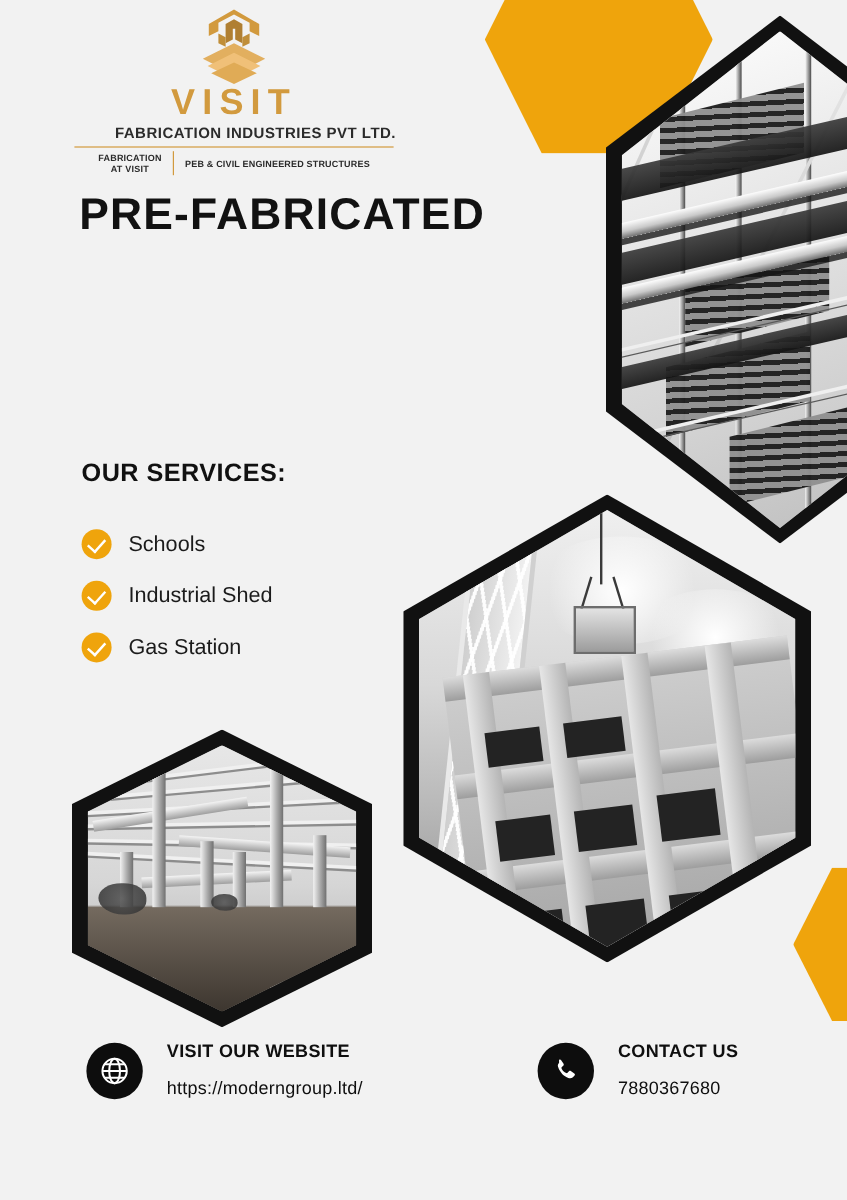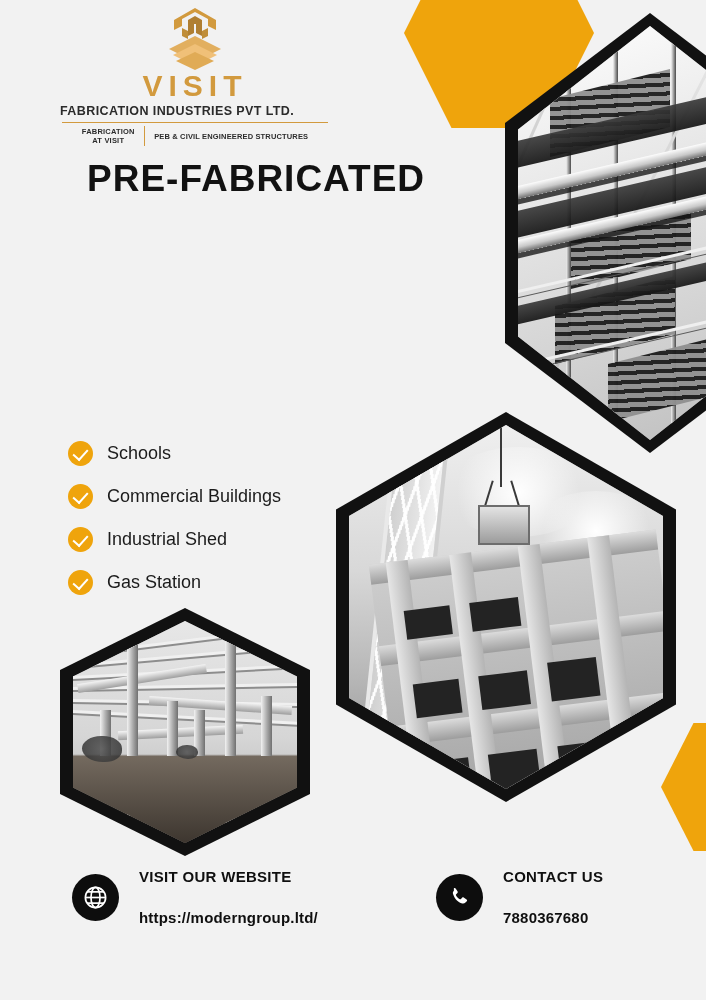--- a/index.html
+++ b/index.html
@@ -137,40 +137,40 @@
   }
 
   
   .logo-block { position:absolute; left:60px; top:6px; width:270px; }
   .logo-mark { width:74px; height:66px; margin:0 auto; display:block; }
   .logo-name {
     text-align:center; color:#d29a3e; font-weight:bold;
     font-size:30px; letter-spacing:6px; line-height:1.05; margin-top:-2px;
   }
   .logo-sub {
-    text-align:left; color:#2b2b2b; font-weight:bold;
+    text-align:right; color:#2b2b2b; font-weight:bold;
     font-size:12.5px; letter-spacing:.4px; margin-top:2px;
     white-space:nowrap;
   }
   .logo-rule { height:1.5px; background:#d29a3e; margin:4px 2px 3px 2px; }
   .logo-tagrow {
     display:flex; align-items:center; justify-content:center; gap:9px;
   }
   .logo-tag-left {
     text-align:center; color:#2b2b2b; font-weight:bold;
     font-size:7.5px; letter-spacing:.2px; line-height:1.25;
   }
   .logo-tag-div { width:1.5px; height:20px; background:#d29a3e; }
   .logo-tag-right {
     color:#2b2b2b; font-weight:bold; font-size:7.5px;
     letter-spacing:.15px; white-space:nowrap;
   }
 
   
-  .headline { position:absolute; left:66px; top:160px; width:420px;margin-left:21px; }
+  .headline { position:absolute; left:66px; top:160px; width:420px; }
   .h-line1 {
     font-size:37px; font-weight:bold; color:#121212;
     letter-spacing:1px; line-height:1.05;
   }
   .h-line2 {
     font-size:54px; font-weight:bold; color:#090909;
     letter-spacing:.5px; line-height:1.08; margin-top:6px;
   }
   .subhead {
     position:absolute; left:68px; top:296px; width:360px;
@@ -192,31 +192,31 @@
     content:""; position:absolute; left:8px; top:5px;
     width:7px; height:12px; border:solid #ffffff;
     border-width:0 2.6px 2.6px 0; transform:rotate(42deg);
   }
   .svc-label { font-size:18px; color:#1b1b1b; }
 
   
   .footer { position:absolute; left:0; right:0; top:868px; height:70px; }
   .f-group { position:absolute; display:flex; align-items:center; gap:20px; }
   .f-web { left:72px; top:0; }
-  .f-phone { left:436px; top:0; }
+  .f-phone { left:448px; top:0; }
   .f-icon {
     width:47px; height:47px; border-radius:50%; background:#0d0d0d;
     flex:0 0 47px; display:flex; align-items:center; justify-content:center;
   }
   .f-text-top {
     font-size:15px; font-weight:bold; color:#0f0f0f; letter-spacing:.3px;
   }
   .f-text-bot {
-    font-size:15px; font-weight:bold; color:#0f0f0f;
-    letter-spacing:.2px; margin-top:24px;
+    font-size:15px; font-weight:normal; color:#0f0f0f;
+    letter-spacing:.2px; margin-top:14px;
   }
 </style>
 </head>
 <body>
 
 <div class="poster">
 
   <div class="hex-orange hex-top"></div>
   <div class="hex-orange hex-bottom"></div>
 
@@ -329,28 +329,25 @@
       </div>
       <div class="logo-tag-div"></div>
       <div class="logo-tag-right">PEB &amp; CIVIL ENGINEERED STRUCTURES</div>
     </div>
   </div>
 
   <div class="headline">
     <div class="h-line1">PRE-FABRICATED</div>
   </div>
 
+  <div class="svc-title">OUR SERVICES:</div>
   <div class="svc-list">
     <div class="svc-item">
       <span class="svc-check"></span>
       <span class="svc-label">Schools</span>
-    </div>
-    <div class="svc-item">
-      <span class="svc-check"></span>
-      <span class="svc-label">Commercial Buildings</span>
     </div>
     <div class="svc-item">
       <span class="svc-check"></span>
       <span class="svc-label">Industrial Shed</span>
     </div>
     <div class="svc-item">
       <span class="svc-check"></span>
       <span class="svc-label">Gas Station</span>
     </div>
   </div>

